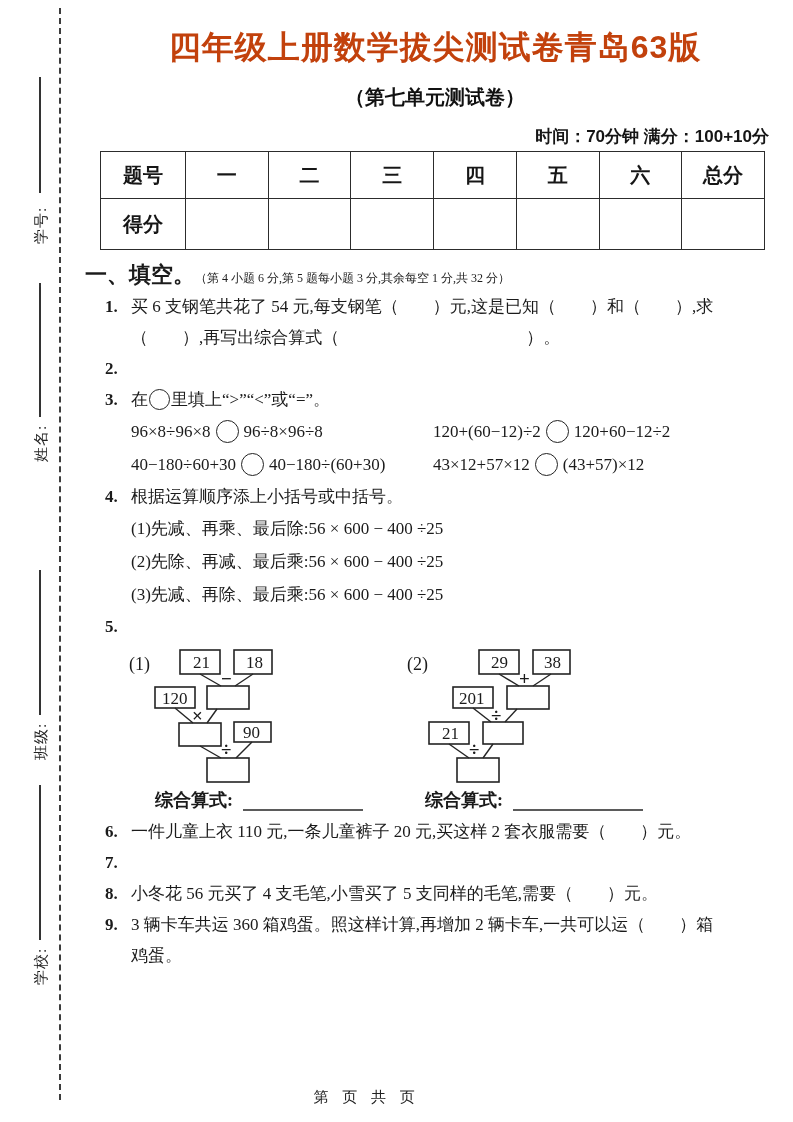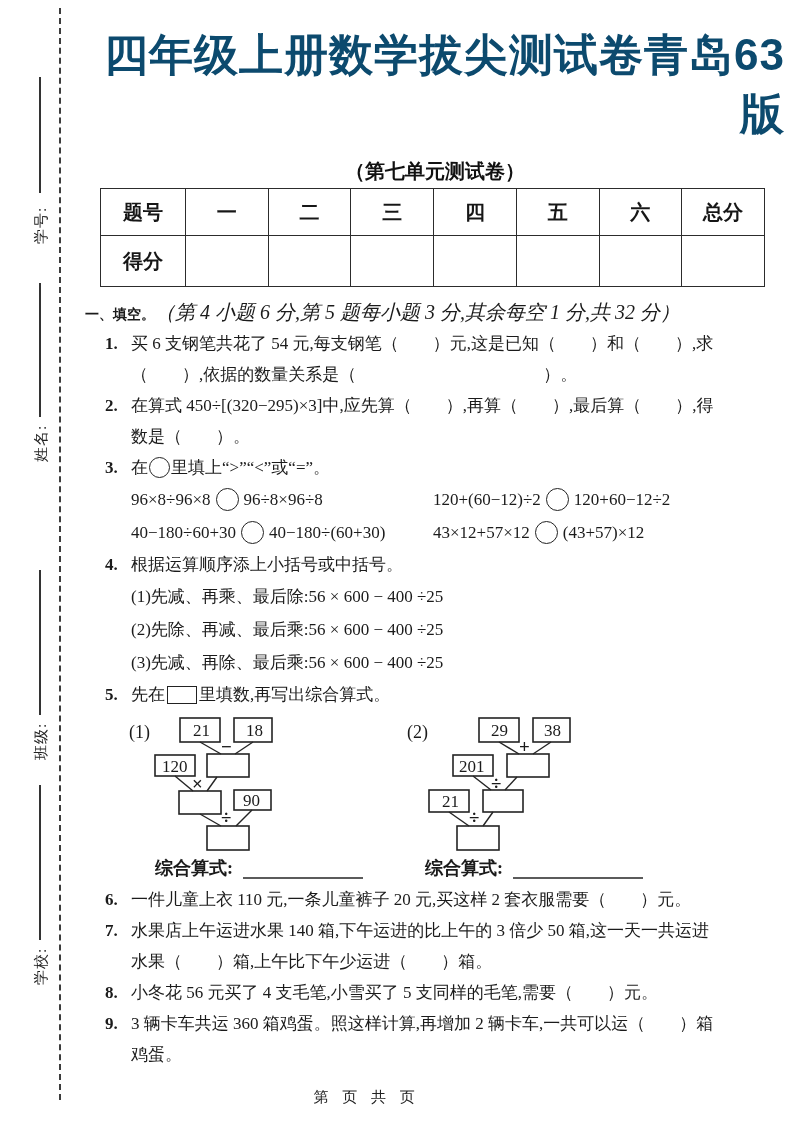--- a/index.html
+++ b/index.html
@@ -42,26 +42,26 @@
   }
 
   
   .main {
     position: absolute;
     left: 85px; top: 20px;
     width: 700px;
   }
   .title {
     margin-top: 6px;
-    text-align: right;
+    text-align: center;
     font-family: "Liberation Sans", "DejaVu Sans", sans-serif;
-    font-size: 44px;
+    font-size: 32px;
     font-weight: 800;
     letter-spacing: 1px;
-    color: #0c4a6e;
+    color: #c2410c;
   }
   .subtitle {
     margin-top: 14px;
     text-align: center;
     font-family: "Liberation Sans", "DejaVu Sans", sans-serif;
     font-size: 20px;
     font-weight: 800;
     color: #111;
   }
   .exam-info {
@@ -92,22 +92,22 @@
   table.score tr.sc td { height: 51px; }
   table.score td.lab { width: 85px; }
 
   
   .section-line {
     margin-top: 12px;
     font-size: 17.5px;
     line-height: 26px;
     white-space: nowrap;
   }
-  .section-title { font-weight: 700; font-size: 14px; }
-  .section-note { font-size: 20px; font-style: italic; }
+  .section-title { font-weight: 700; font-size: 22px; }
+  .section-note { font-size: 12px; }
 
   .q { display: flex; align-items: flex-start; padding-left: 20px; }
   .qnum {
     flex: none;
     width: 26px;
     font-weight: 700;
     font-size: 17px;
     line-height: 31px;
   }
   .qtext { font-size: 17px; line-height: 31px; }
@@ -181,20 +181,21 @@
   <div class="side-blank" style="top:570px;height:145px;"></div>
   <div class="side-label" style="top:732px;">班级:</div>
 
   <div class="side-blank" style="top:785px;height:155px;"></div>
   <div class="side-label" style="top:957px;">学校:</div>
 
   <div class="main">
 
     <div class="title">四年级上册数学拔尖测试卷青岛63版</div>
     <div class="subtitle">（第七单元测试卷）</div>
+    <div class="exam-info">时间：70分钟  满分：100+10分</div>
 
     <table class="score">
       <tbody>
           <tr class="hd">
         <td class="lab">题号</td>
         <td>一</td>
         <td>二</td>
         <td>三</td>
         <td>四</td>
         <td>五</td>
@@ -215,30 +216,26 @@
       </table>
 
     <div class="section-line">
       <span class="section-title">一、填空。</span><span class="section-note">（第 4 小题 6 分,第 5 题每小题 3 分,其余每空 1 分,共 32 分）</span>
     </div>
 
     <div class="q">
       <span class="qnum">1.</span>
       <div class="qtext">
         <div class="line">买 6 支钢笔共花了 54 元,每支钢笔（　　）元,这是已知（　　）和（　　）,求</div>
-        <div class="line">（　　）,依据的数量关系是（　　　　　　　　　　　）。</div>
+        <div class="line">（　　）,再写出综合算式（　　　　　　　　　　　）。</div>
       </div>
     </div>
 
     <div class="q">
       <span class="qnum">2.</span>
-      <div class="qtext">
-        <div class="line">在算式 450÷[(320−295)×3]中,应先算（　　）,再算（　　）,最后算（　　）,得</div>
-        <div class="line">数是（　　）。</div>
-      </div>
     </div>
 
     <div class="q">
       <span class="qnum">3.</span>
       <div class="qtext">
         <div class="line">
           <span>在</span><span class="inline-circle"></span><span>里填上“&gt;”“&lt;”或“=”。</span>
         </div>
         <div class="cmp-row">
           <span class="pair first">
@@ -272,25 +269,20 @@
       <div class="qtext">
         <div class="line">根据运算顺序添上小括号或中括号。</div>
         <div class="line" style="line-height:33px;"><span>(1)</span><span>先减、再乘、最后除:</span><span>56 × 600 − 400 ÷25</span></div>
         <div class="line" style="line-height:33px;"><span>(2)</span><span>先除、再减、最后乘:</span><span>56 × 600 − 400 ÷25</span></div>
         <div class="line" style="line-height:33px;"><span>(3)</span><span>先减、再除、最后乘:</span><span>56 × 600 − 400 ÷25</span></div>
       </div>
     </div>
 
     <div class="q">
       <span class="qnum">5.</span>
-      <div class="qtext">
-        <div class="line">
-          <span>先在</span><span class="inline-box"></span><span>里填数,再写出综合算式。</span>
-        </div>
-      </div>
     </div>
 
     <div class="diagrams">
 
       <svg class="dg" width="266" height="172" viewBox="0 0 266 172">
         <text class="dlabel" x="12" y="26">(1)</text>
         <rect x="63" y="6" width="40" height="24"></rect>
         <text x="76" y="24">21</text>
         <rect x="117" y="6" width="38" height="24"></rect>
         <text x="129" y="24">18</text>
@@ -343,24 +335,20 @@
 
     <div class="q">
       <span class="qnum">6.</span>
       <div class="qtext">
         <div class="line">一件儿童上衣 110 元,一条儿童裤子 20 元,买这样 2 套衣服需要（　　）元。</div>
       </div>
     </div>
 
     <div class="q">
       <span class="qnum">7.</span>
-      <div class="qtext">
-        <div class="line">水果店上午运进水果 140 箱,下午运进的比上午的 3 倍少 50 箱,这一天一共运进</div>
-        <div class="line">水果（　　）箱,上午比下午少运进（　　）箱。</div>
-      </div>
     </div>
 
     <div class="q">
       <span class="qnum">8.</span>
       <div class="qtext">
         <div class="line">小冬花 56 元买了 4 支毛笔,小雪买了 5 支同样的毛笔,需要（　　）元。</div>
       </div>
     </div>
 
     <div class="q">

